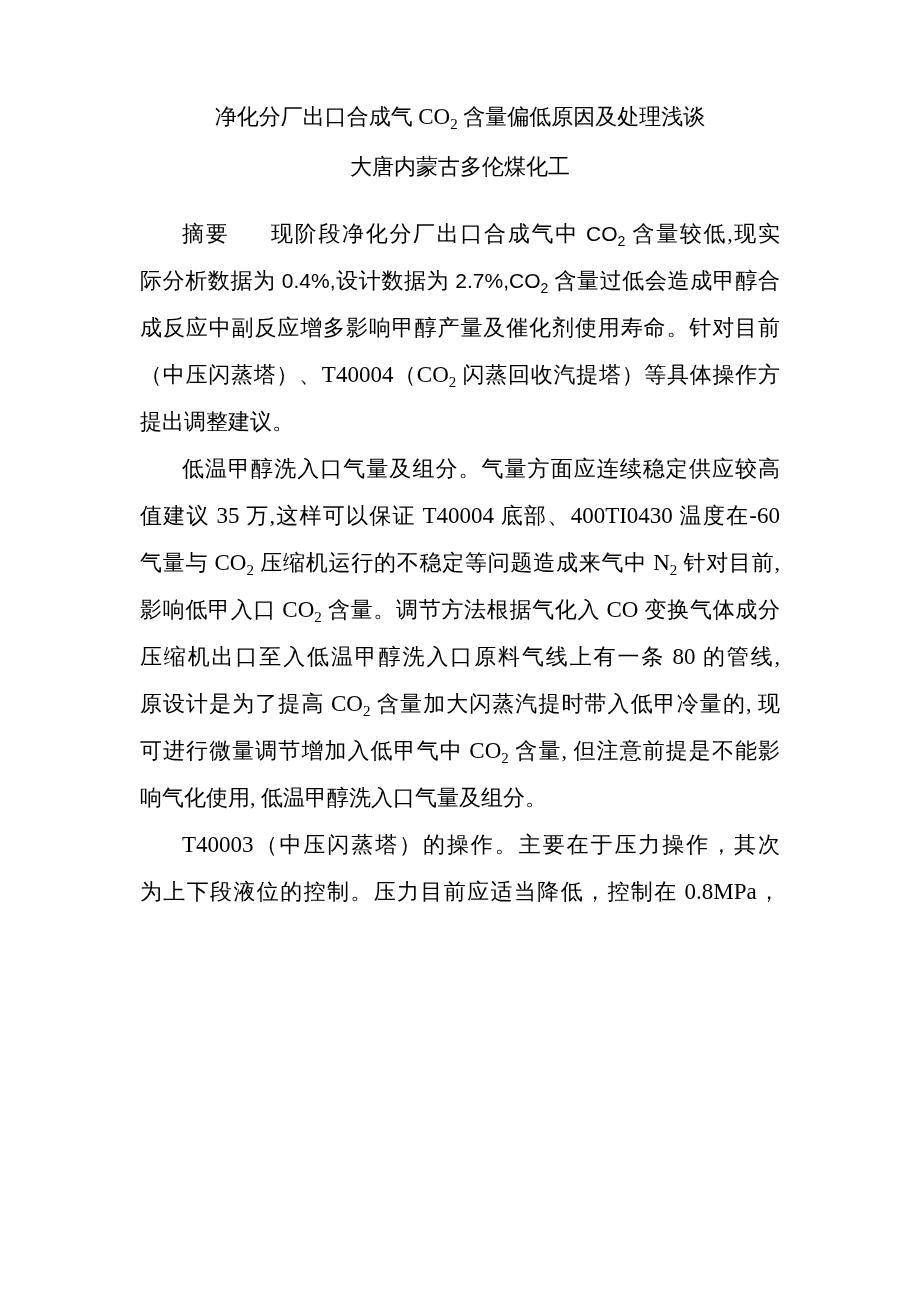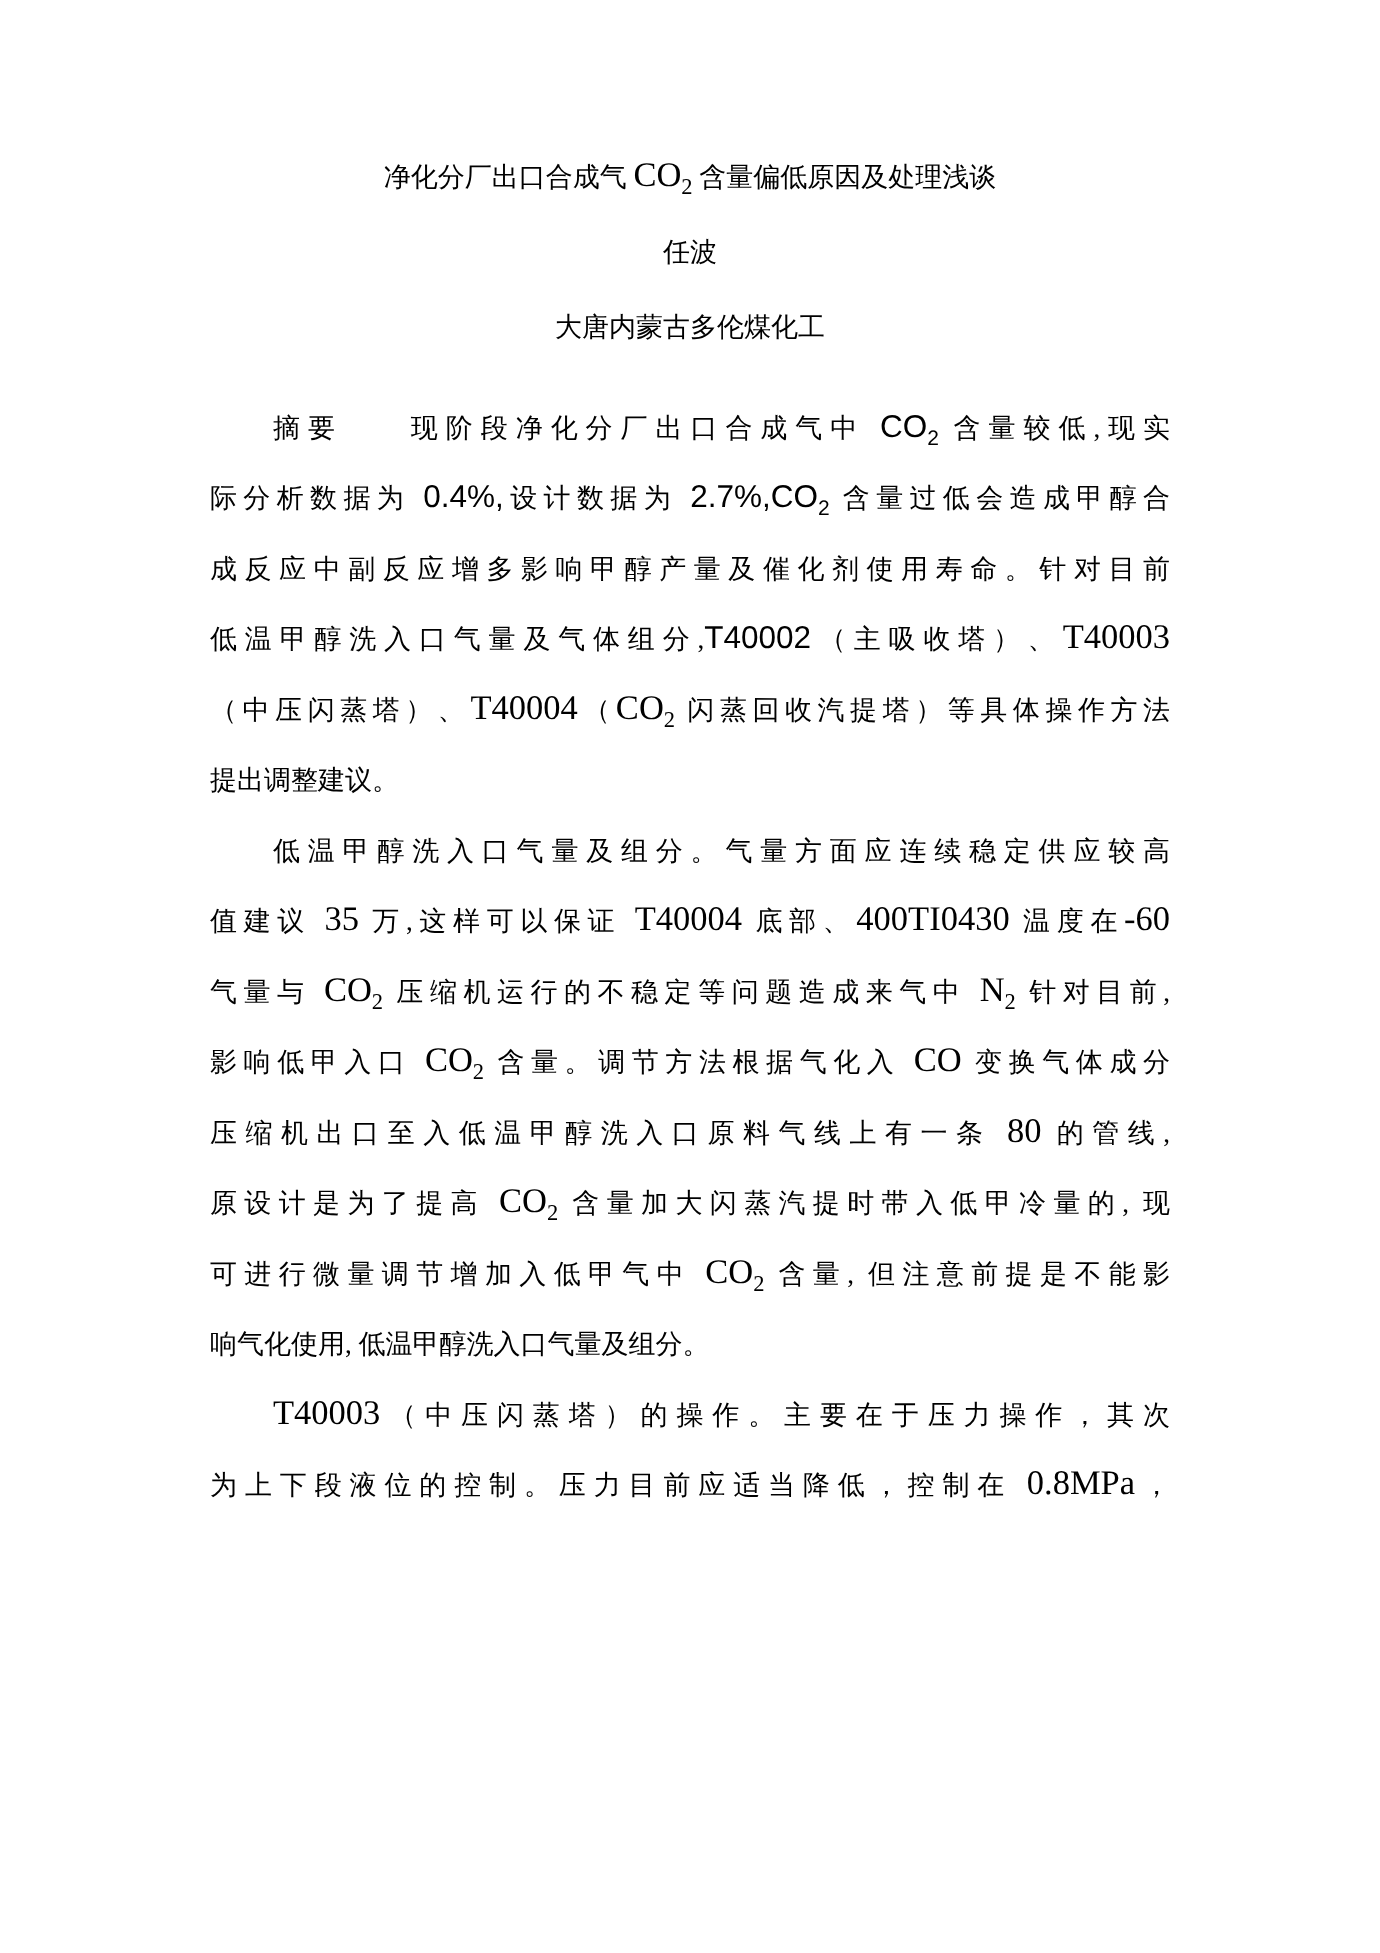--- a/index.html
+++ b/index.html
@@ -33,40 +33,38 @@
     -moz-text-align-last: center;
     height: 50px;
     line-height: 50px;
   }
   .line.left {
     text-align: right;
     text-align-last: left;
     -moz-text-align-last: left;
   }
   .line.indent { padding-left: 42px; }
-  .run-cn  { font-family: "Liberation Serif", serif; font-size: 18px; }
+  .run-cn  { font-family: "Liberation Serif", serif; font-size: 22px; }
   .run-serif { font-family: "Liberation Serif", serif; font-size: 23px; }
   .run-sans { font-family: "Liberation Sans", sans-serif; font-size: 21px; }
   .line sub { line-height: 0; }
   sub.run-serif { font-size: 15px; }
   sub.run-sans  { font-size: 14px; }
   .spacer { display: inline-block; height: 1px; }
 </style>
 </head>
 <body>
 
 <div class="page">
   <div class="doc">
       <div class="line center"><span class="run-cn">净化分厂出口合成气 </span><span class="run-serif">CO</span><sub class="run-serif">2</sub><span class="run-cn"> 含量偏低原因及处理浅谈</span></div>
-      <div class="line center"><span class="run-cn">任波</span></div>
       <div class="line center" style="margin-bottom: 18px;"><span class="run-cn">大唐内蒙古多伦煤化工</span></div>
       <div class="line indent"><span class="run-cn">摘要</span><span class="spacer" style="width: 40px;"></span><span class="run-cn">现阶段净化分厂出口合成气中 </span><span class="run-sans">CO</span><sub class="run-sans">2</sub><span class="run-cn"> 含量较低,现实</span></div>
       <div class="line"><span class="run-cn">际分析数据为 </span><span class="run-sans">0.4%,</span><span class="run-cn">设计数据为 </span><span class="run-sans">2.7%,CO</span><sub class="run-sans">2</sub><span class="run-cn"> 含量过低会造成甲醇合</span></div>
       <div class="line"><span class="run-cn">成反应中副反应增多影响甲醇产量及催化剂使用寿命。针对目前</span></div>
-      <div class="line"><span class="run-cn">低温甲醇洗入口气量及气体组分,</span><span class="run-sans">T40002</span><span class="run-cn">（主吸收塔）、</span><span class="run-serif">T40003</span></div>
       <div class="line"><span class="run-cn">（中压闪蒸塔）、</span><span class="run-serif">T40004</span><span class="run-cn">（</span><span class="run-serif">CO</span><sub class="run-serif">2</sub><span class="run-cn"> 闪蒸回收汽提塔）等具体操作方法</span></div>
       <div class="line left"><span class="run-cn">提出调整建议。</span></div>
       <div class="line indent"><span class="run-cn">低温甲醇洗入口气量及组分。气量方面应连续稳定供应较高</span></div>
       <div class="line"><span class="run-cn">值建议 </span><span class="run-serif">35</span><span class="run-cn"> 万,这样可以保证 </span><span class="run-serif">T40004</span><span class="run-cn"> 底部、</span><span class="run-serif">400TI0430</span><span class="run-cn"> 温度在</span><span class="run-serif">-60</span></div>
       <div class="line"><span class="run-cn">气量与 </span><span class="run-serif">CO</span><sub class="run-serif">2</sub><span class="run-cn"> 压缩机运行的不稳定等问题造成来气中 </span><span class="run-serif">N</span><sub class="run-serif">2</sub><span class="run-cn"> 针对目前,</span></div>
       <div class="line"><span class="run-cn">影响低甲入口 </span><span class="run-serif">CO</span><sub class="run-serif">2</sub><span class="run-cn"> 含量。调节方法根据气化入 </span><span class="run-serif">CO</span><span class="run-cn"> 变换气体成分</span></div>
       <div class="line"><span class="run-cn">压缩机出口至入低温甲醇洗入口原料气线上有一条 </span><span class="run-serif">80</span><span class="run-cn"> 的管线,</span></div>
       <div class="line"><span class="run-cn">原设计是为了提高 </span><span class="run-serif">CO</span><sub class="run-serif">2</sub><span class="run-cn"> 含量加大闪蒸汽提时带入低甲冷量的, 现</span></div>
       <div class="line"><span class="run-cn">可进行微量调节增加入低甲气中 </span><span class="run-serif">CO</span><sub class="run-serif">2</sub><span class="run-cn"> 含量, 但注意前提是不能影</span></div>
       <div class="line left"><span class="run-cn">响气化使用, 低温甲醇洗入口气量及组分。</span></div>

